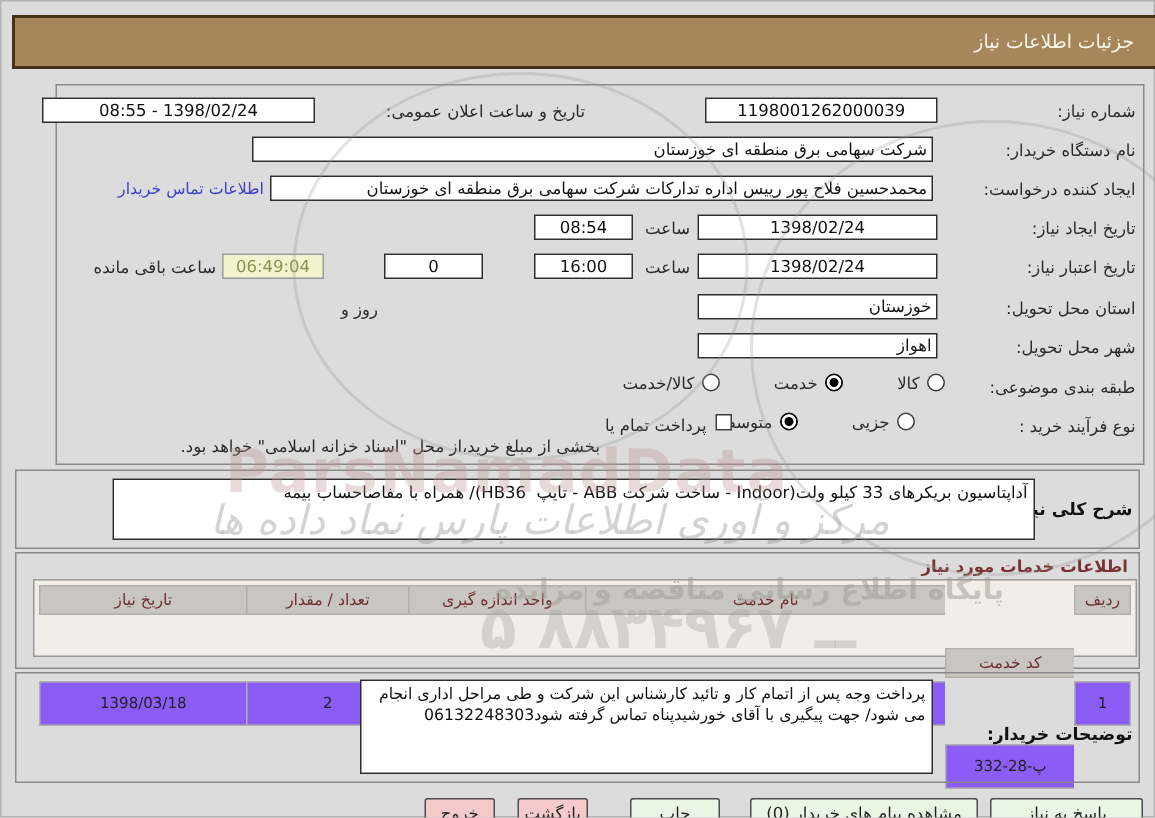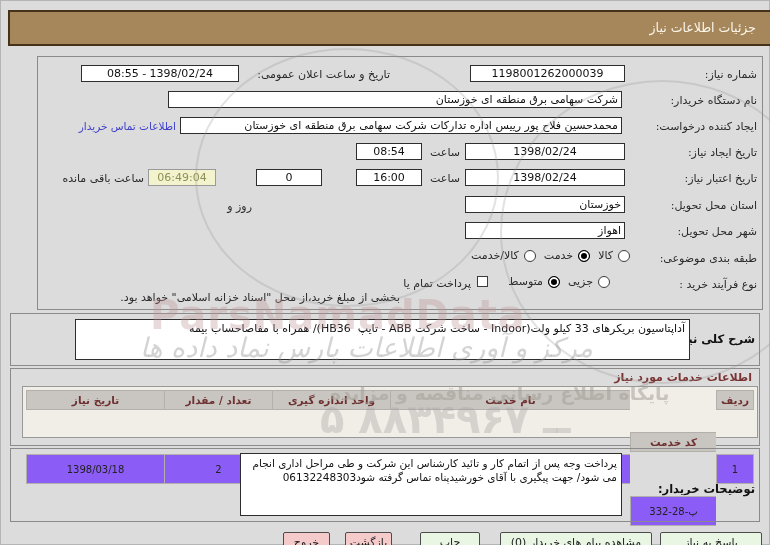--- a/index.html
+++ b/index.html
@@ -36,32 +36,32 @@
   }
   .tb.center{text-align:center;}
   .tb.rtl{direction:rtl;text-align:right;}
   .tb.ltr{direction:ltr;text-align:center;}
   .tb.yellow{background:#f3f3cd;border:1px solid #9a9a9a;color:#8f9057;text-align:center;direction:ltr;}
   textarea.tb{resize:none;overflow:hidden;line-height:14px;padding:2px 4px;}
   
   .link{font-size:10.5px;color:#4040cc;white-space:nowrap;cursor:pointer;line-height:15px;}
   
   .radio-group{display:flex;direction:rtl;align-items:center;}
-  .opt{display:flex;direction:rtl;align-items:center;margin-left:8px;}
+  .opt{display:flex;direction:rtl;margin-left:36px;}
   .radio{width:12px;height:12px;border:1px solid #3c3c3c;border-radius:50%;background:#fff;box-sizing:border-box;margin-left:5px;flex:0 0 auto;}
   .radio.sel{background:#000;border:1.5px solid #000;box-shadow:inset 0 0 0 2px #fff;}
   .checkbox{width:11px;height:11px;border:1px solid #3c3c3c;background:#fff;box-sizing:border-box;display:inline-block;}
   .optlbl{font-size:11px;color:#2a2a2a;white-space:nowrap;}
   
   .tbl-wrap{left:22px;top:386px;width:736px;height:52px;background:#f1ede7;border:1px solid #989898;box-sizing:border-box;padding:3px;}
   .trow{display:flex;direction:rtl;width:728px;}
   .trow .c{box-sizing:border-box;border:1px solid #b3b0ac;border-right:none;font-size:10.5px;
     display:flex;align-items:center;justify-content:center;white-space:nowrap;overflow:hidden;}
   .trow .c:first-child{border-right:1px solid #b3b0ac;}
-  .thead .c{background:#c9c6c2;color:#6e3030;font-weight:bold;height:20px;}
+  .thead .c{background:#c9c6c2;color:#6e3030;font-weight:normal;height:20px;}
   .tdata{margin-top:2px;}
   .tdata .c{background:#8b5cf6;color:#222;height:30px;font-size:10px;}
   .c.w-radif{width:38px;}.c.w-code{width:86px;margin-top:42px;}.c.w-name{width:240px;}
   .c.w-unit{width:118px;}.c.w-qty{width:108px;}.c.w-date{width:138px;}
   .unit-marker{width:5px;height:5px;background:#9a9a9a;display:inline-block;margin-right:6px;}
   
   .btn{
     position:absolute;top:532px;height:22px;border:1px solid #4c4c4c;border-radius:2px;
     font-size:11px;color:#222;text-align:center;line-height:20px;box-sizing:border-box;cursor:pointer;
   }
@@ -82,21 +82,21 @@
 <div class="abs wm wm-text" style="left:330px;top:382px;font-size:19px;font-weight:bold;color:rgba(160,155,148,.5);">پایگاه اطلاع رسانی مناقصه و مزایده</div>
 <div class="abs wm wm-text" style="left:320px;top:396px;font-size:40px;font-weight:bold;direction:ltr;color:rgba(160,160,160,.35);">۵ ــ ۸۸۳۴۹۶۷</div>
 
 <div class="abs titlebar">جزئیات اطلاعات نیاز</div>
 
 <div class="abs panel form-panel"></div>
 
 <span class="abs lbl" style="right:13px;top:67px;">شماره نیاز:</span>
 <input class="tb center" readonly="" style="right: 145px; top: 65px; width: 155px;" value="1198001262000039">
 <span class="abs lbl" style="right:380px;top:67px;">تاریخ و ساعت اعلان عمومی:</span>
-<input class="tb ltr" readonly="" style="right: 531px; top: 65px; width: 158px;" value="08:55 - 1398/02/24">
+<input class="tb ltr" readonly="" style="right: 560px; top: 65px; width: 182px;" value="08:55 - 1398/02/24">
 
 <span class="abs lbl" style="right:13px;top:93px;">نام دستگاه خریدار:</span>
 <input class="tb rtl" readonly="" style="right: 148px; top: 91px; width: 454px;" value="شرکت سهامی برق منطقه ای خوزستان">
 
 <span class="abs lbl" style="right:13px;top:119px;">ایجاد کننده درخواست:</span>
 <input class="tb rtl" readonly="" style="right: 148px; top: 117px; width: 442px;" value="محمدحسین فلاح پور رییس اداره تدارکات شرکت سهامی برق منطقه ای خوزستان">
 <span class="abs link" style="right:594px;top:119px;">اطلاعات تماس خریدار</span>
 
 <span class="abs lbl" style="right:13px;top:145px;">تاریخ ایجاد نیاز:</span>
 <input class="tb center" readonly="" style="right: 145px; top: 143px; width: 160px;" value="1398/02/24">

